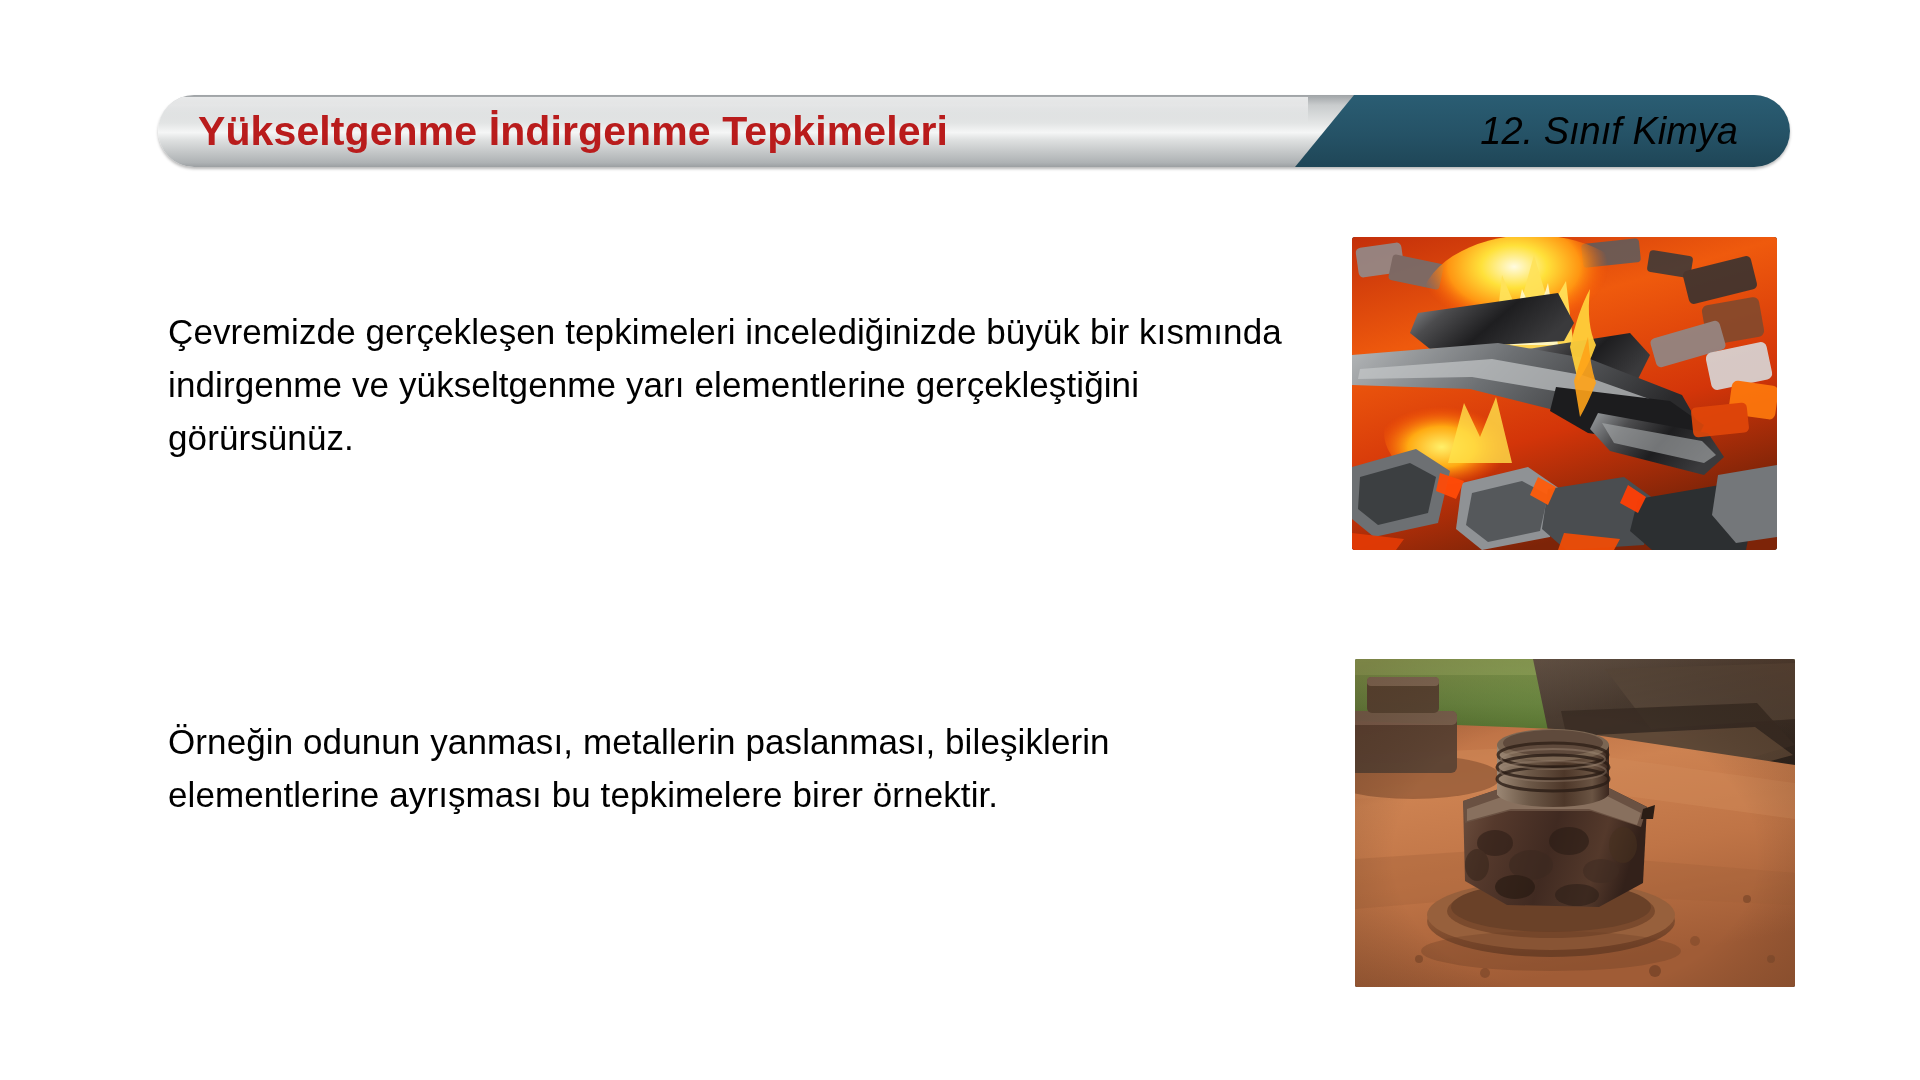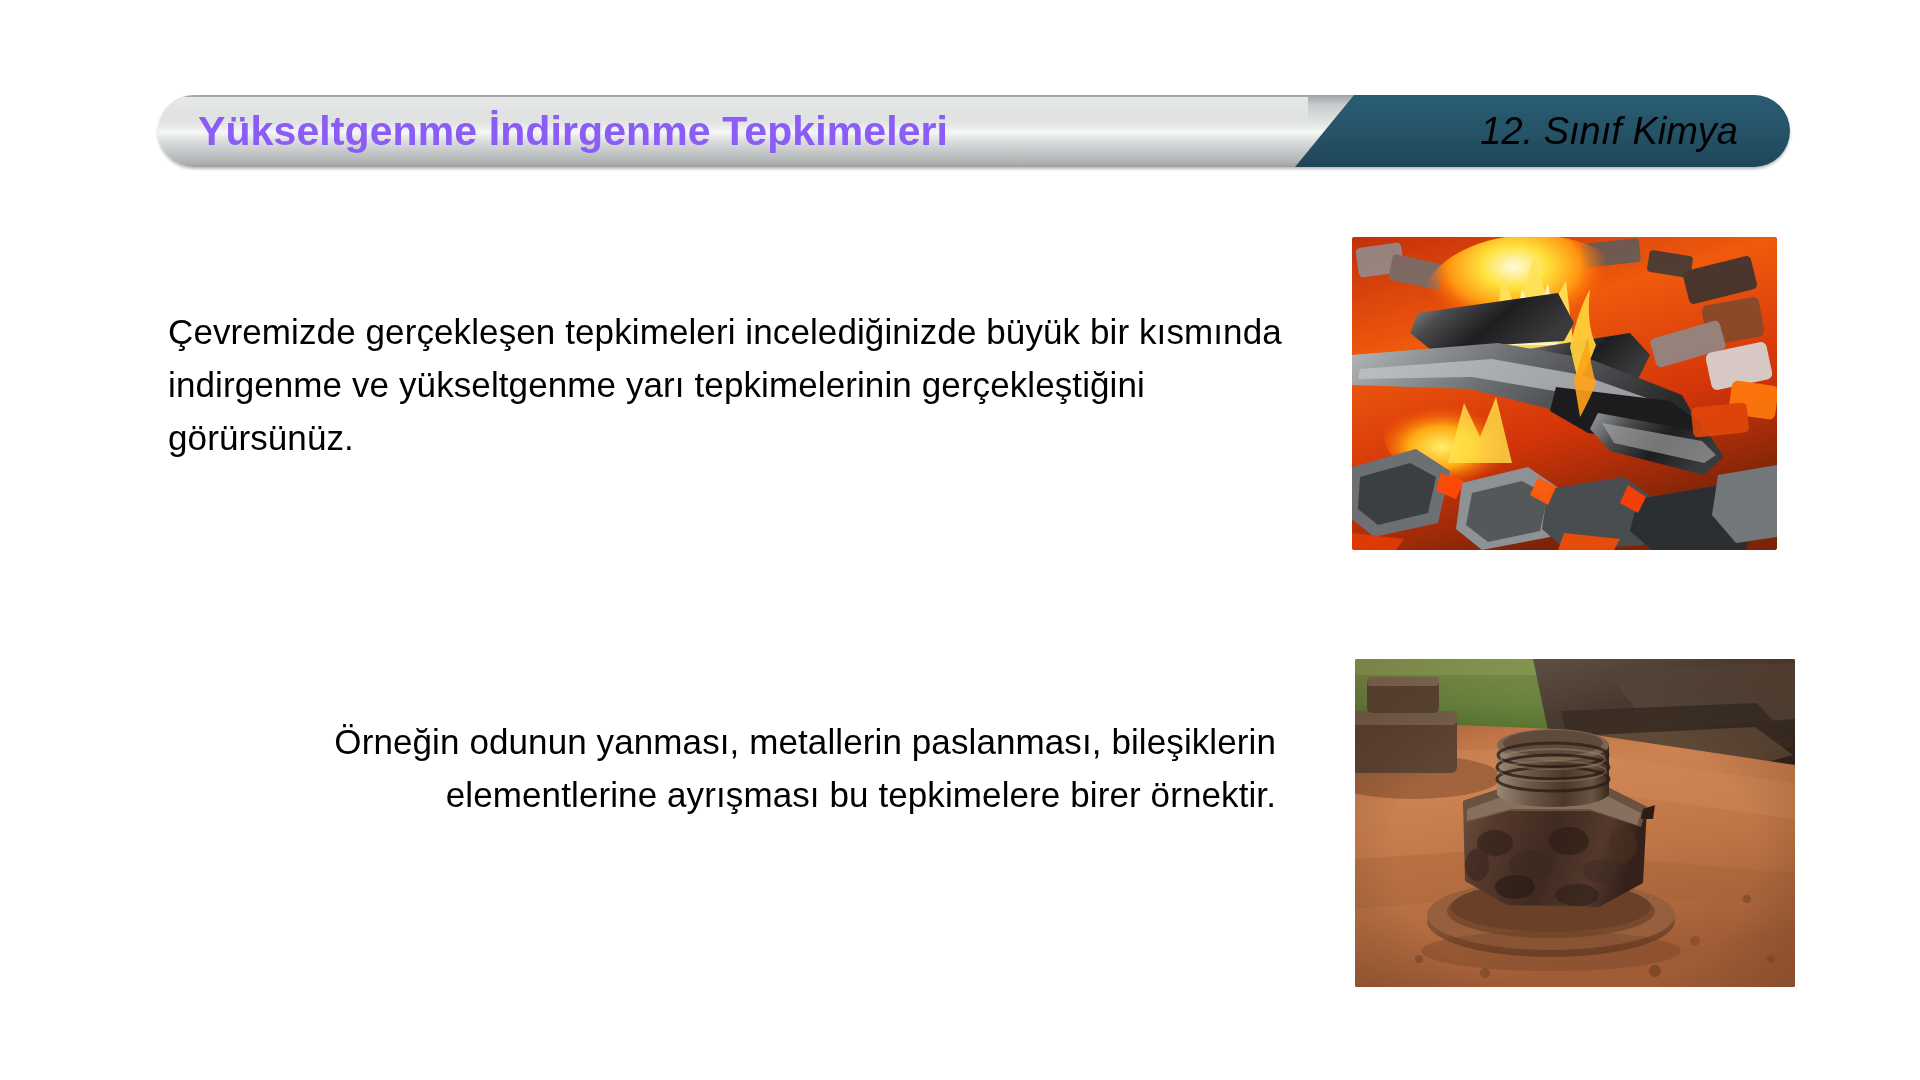--- a/index.html
+++ b/index.html
@@ -70,21 +70,21 @@
   }
 
   .banner-title {
     position: absolute;
     left: 40px;
     top: 0;
     height: 72px;
     line-height: 72px;
     font-size: 41px;
     font-weight: bold;
-    color: #8b5cf6;
+    color: #b91c1c;
     letter-spacing: 0.1px;
     white-space: nowrap;
   }
 
   .banner-subtitle {
     position: absolute;
     right: 52px;
     top: 0;
     height: 72px;
     line-height: 72px;
@@ -101,24 +101,23 @@
     font-size: 35px;
     line-height: 53px;
     letter-spacing: 0.1px;
   }
   .paragraph-1 {
     left: 168px;
     top: 305px;
     width: 1120px;
   }
   .paragraph-2 {
-    left: 156px;
+    left: 168px;
     top: 715px;
     width: 1120px;
-    text-align: right;
   }
 
   
   .photo {
     position: absolute;
     overflow: hidden;
     background: #2b2b2b;
   }
 
   .photo-fire {
@@ -145,21 +144,21 @@
 <div class="slide">
 
   <div class="header-banner">
     <div class="banner-left"></div>
     <div class="banner-sheen"></div>
     <div class="banner-right"></div>
     <div class="banner-title">Yükseltgenme İndirgenme Tepkimeleri</div>
     <div class="banner-subtitle">12. Sınıf Kimya</div>
   </div>
 
-  <div class="body-text paragraph-1">Çevremizde gerçekleşen tepkimeleri incelediğinizde büyük bir kısmında indirgenme ve yükseltgenme yarı tepkimelerinin gerçekleştiğini görürsünüz.</div>
+  <div class="body-text paragraph-1">Çevremizde gerçekleşen tepkimeleri incelediğinizde büyük bir kısmında indirgenme ve yükseltgenme yarı elementlerine gerçekleştiğini görürsünüz.</div>
 
   <div class="body-text paragraph-2">Örneğin odunun yanması, metallerin paslanması, bileşiklerin elementlerine ayrışması bu tepkimelere birer örnektir.</div>
 
   <div class="photo photo-fire">
     <svg viewBox="0 0 425 313" preserveAspectRatio="none">
       <defs>
         <linearGradient id="emberBg" x1="0" y1="0" x2="0.4" y2="1">
           <stop offset="0%" stop-color="#c32f0a"></stop>
           <stop offset="35%" stop-color="#ef5a0d"></stop>
           <stop offset="70%" stop-color="#d33509"></stop>

